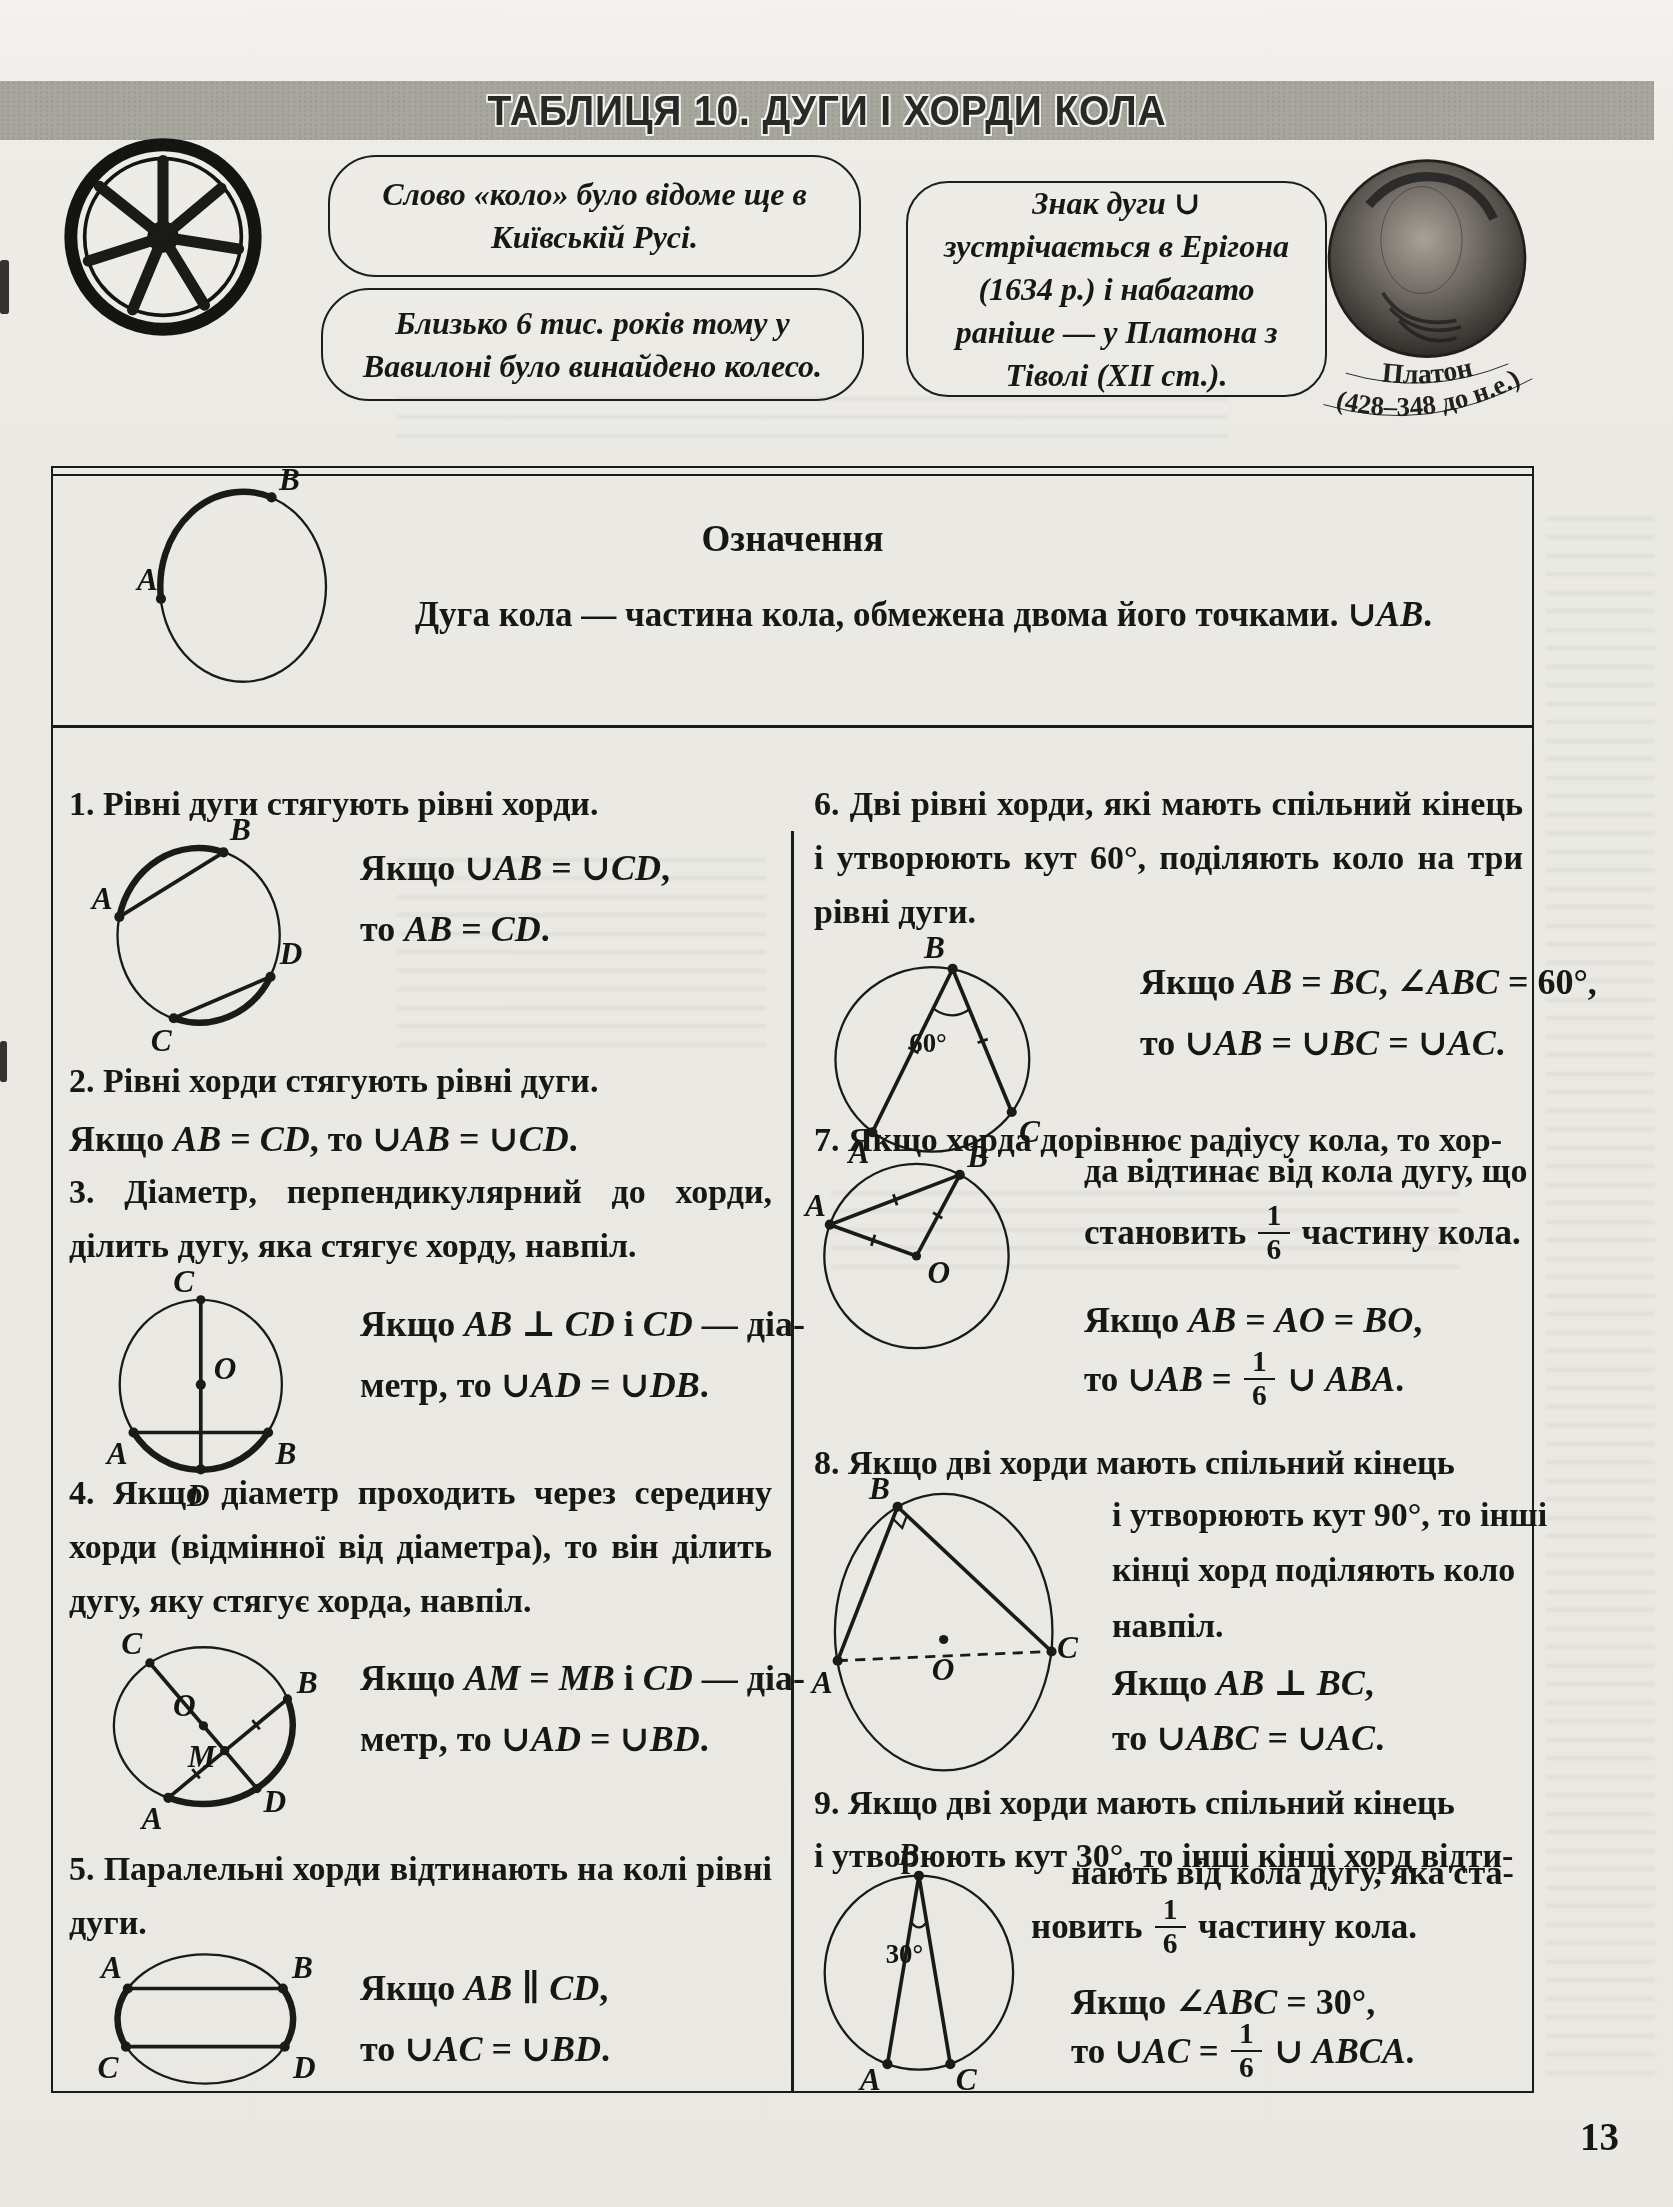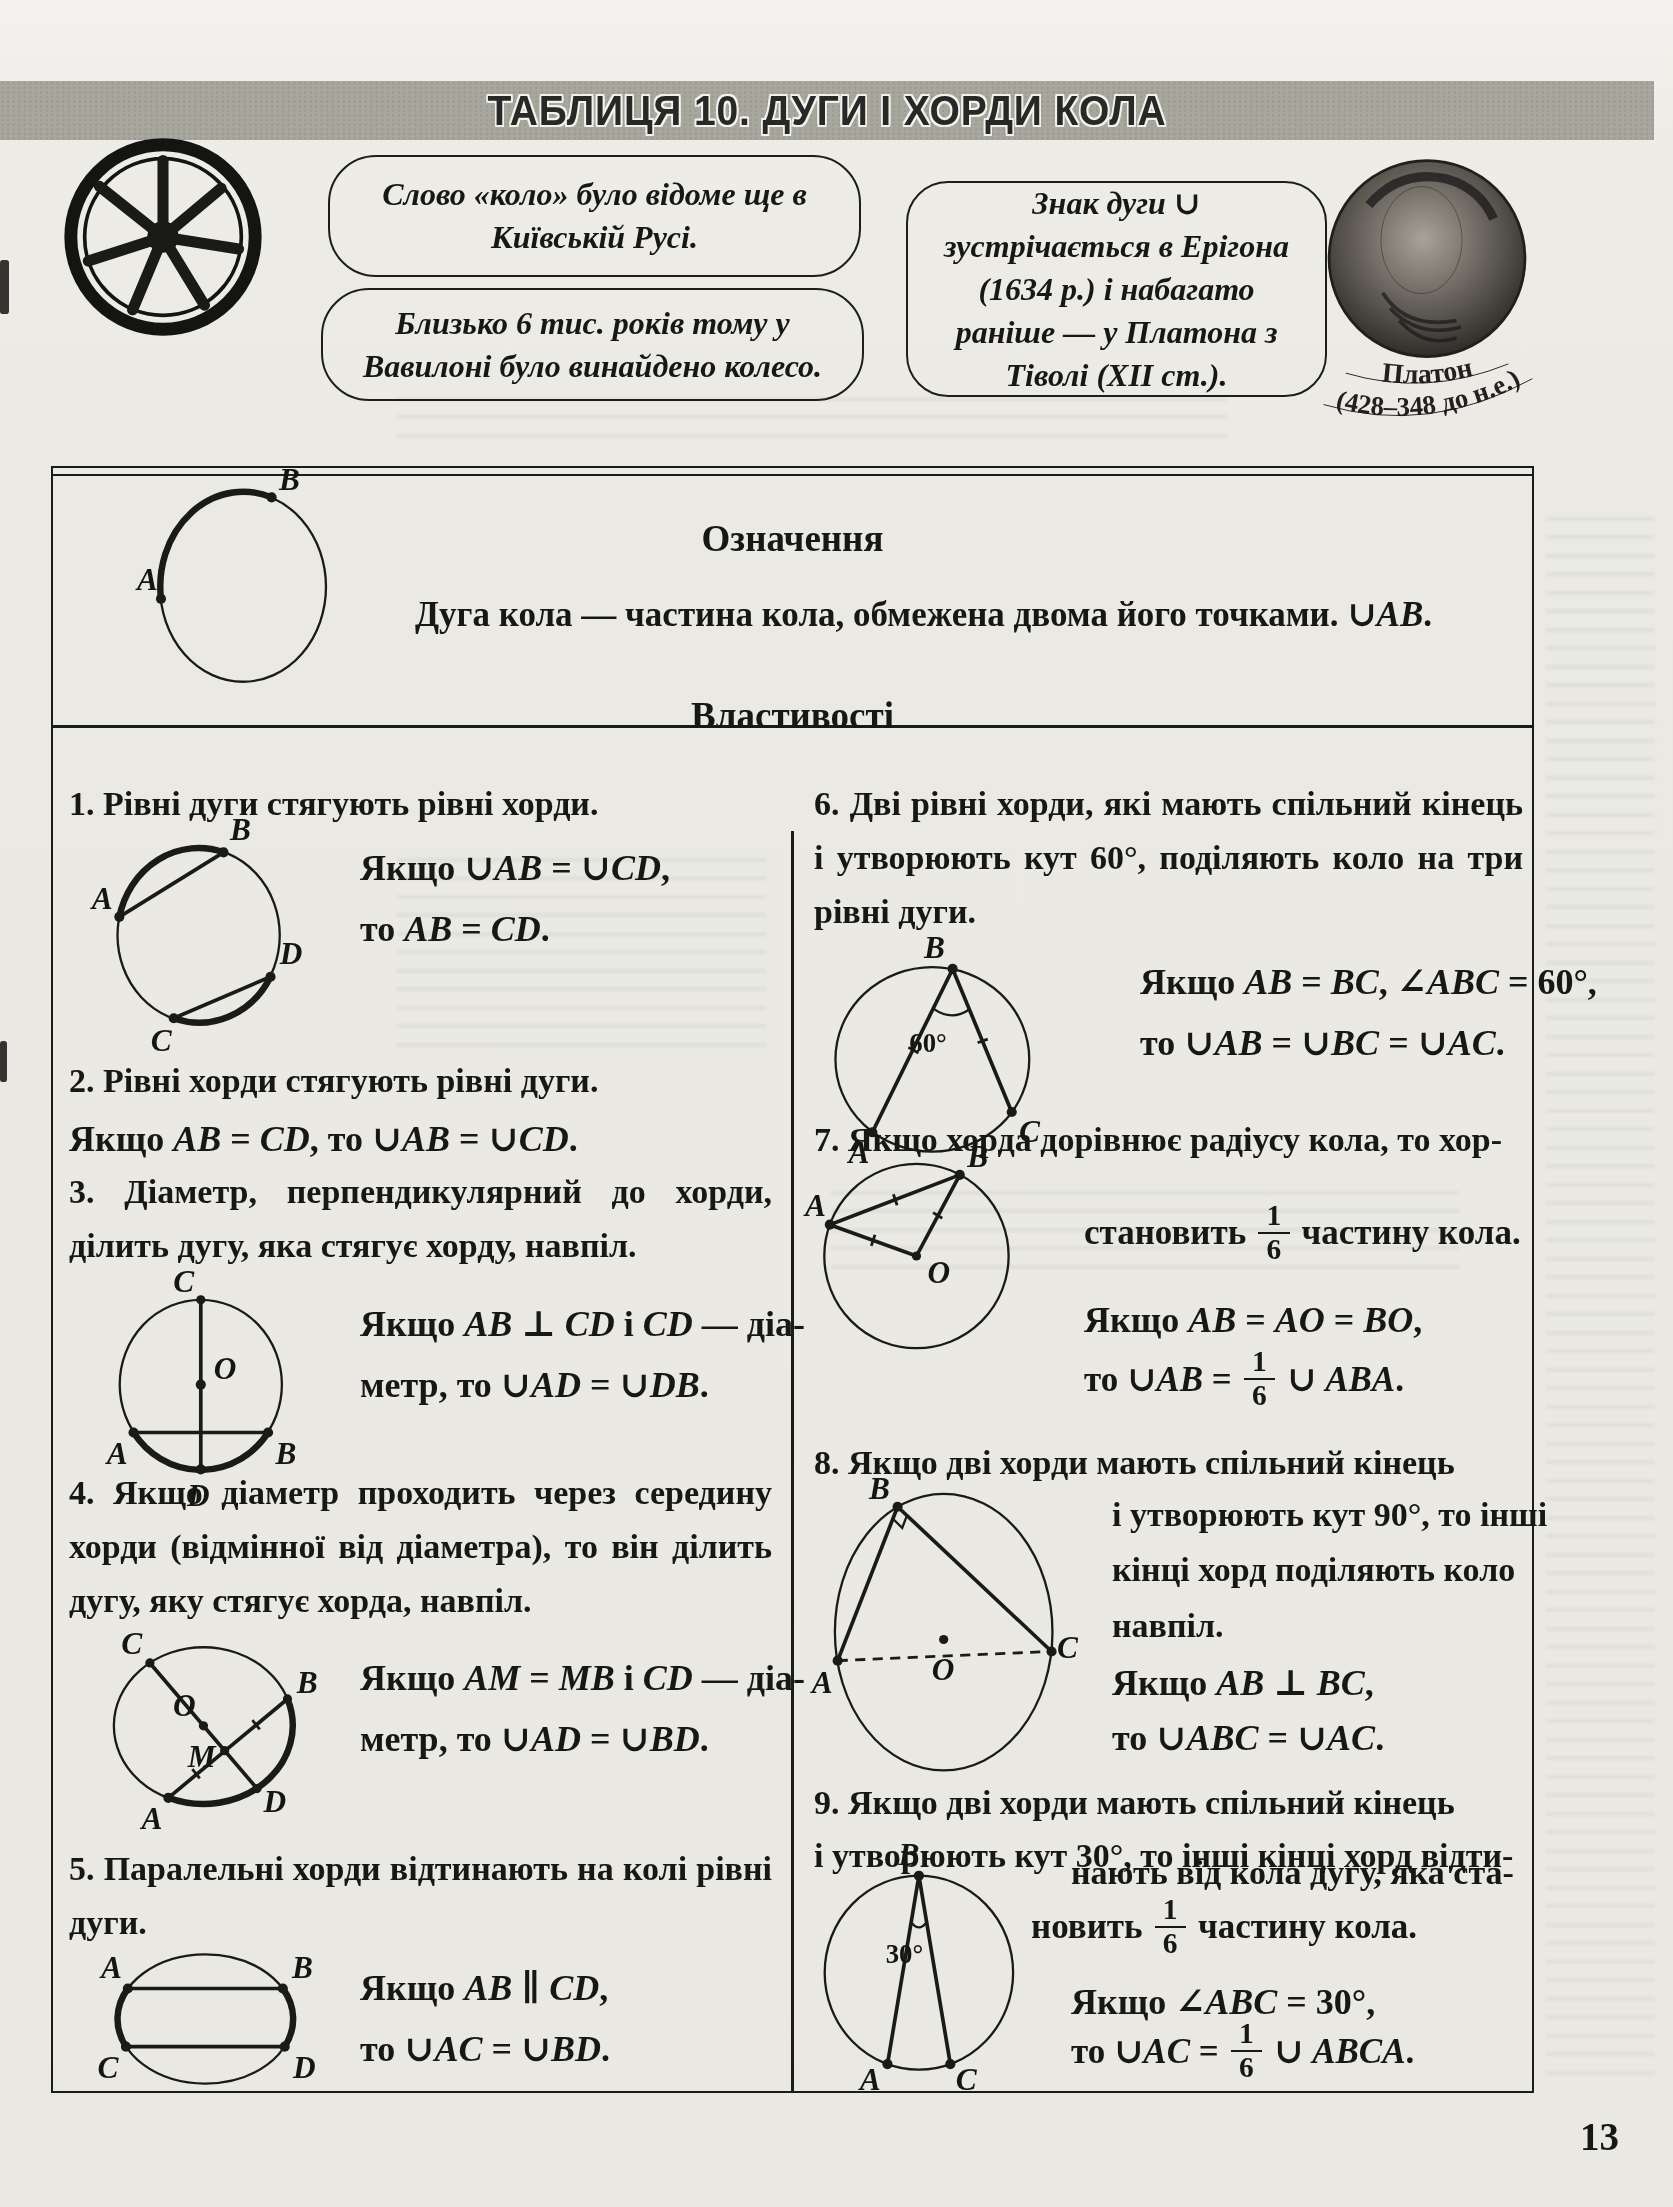--- a/index.html
+++ b/index.html
@@ -119,21 +119,20 @@
   <div class="defline"><b>Дуга кола</b><span class="m"> — частина кола, обмежена двома його точками. ∪<i>AB</i>.</span></div>
   <svg class="fig" style="left:137px;top:466px;" width="295" height="249" viewBox="0 0 320 270">
     <ellipse class="thin" cx="115" cy="131" rx="90" ry="103"></ellipse>
     <path class="thick" d="M26,144 A90,103 0 0 1 146,34"></path>
     <circle class="dot" cx="26" cy="144" r="5.5"></circle>
     <circle class="dot" cx="146" cy="34" r="5.5"></circle>
     <text class="lbl" x="0" y="134">A</text>
     <text class="lbl" x="154" y="26">B</text>
   </svg>
 
-  <div class="sec-title" style="top:694px;">Властивості</div>
 
   <div class="stmt" style="left:69px;top:777px;width:703px;">
     <span>1.</span> <span>Рівні дуги стягують рівні хорди.</span>
   </div>
   <svg class="fig" style="left:88px;top:820px;" width="295" height="249" viewBox="0 0 320 270">
     <ellipse class="thin" cx="120" cy="125" rx="88" ry="95"></ellipse>
     <path class="thick" d="M34,105 A88,95 0 0 1 147,35"></path>
     <path class="thick" d="M93,215 A88,95 0 0 0 198,170"></path>
     <line class="chord" x1="34" y1="105" x2="147" y2="35"></line>
     <line class="chord" x1="93" y1="215" x2="198" y2="170"></line>
@@ -267,20 +266,21 @@
     <line class="tick" x1="100" y1="48" x2="104" y2="60"></line>
     <line class="tick" x1="143" y1="68" x2="153" y2="74"></line>
     <line class="tick" x1="80" y1="92" x2="76" y2="104"></line>
     <circle class="dot" cx="31" cy="81" r="5.5"></circle>
     <circle class="dot" cx="172" cy="27" r="5.5"></circle>
     <circle class="dot" cx="125" cy="115" r="5"></circle>
     <text class="lbl" x="180" y="18">B</text>
     <text class="lbl" x="4" y="72">A</text>
     <text class="lbl" x="137" y="144">O</text>
   </svg>
+  <div class="lead" style="left:1084px;top:1144px;">да відтинає від кола дугу, що</div>
   <div class="frow" style="left:1084px;top:1200px;">
     <span class="m">становить</span>
     <span class="frac">
         <span class="fn">1</span>
         <span>6</span>
       </span>
     <span class="m">частину кола.</span>
   </div>
   <div class="formula" style="left:1084px;top:1290px;">
     <div class="m">Якщо <i>AB</i> = <i>AO</i> = <i>BO</i>,</div>

